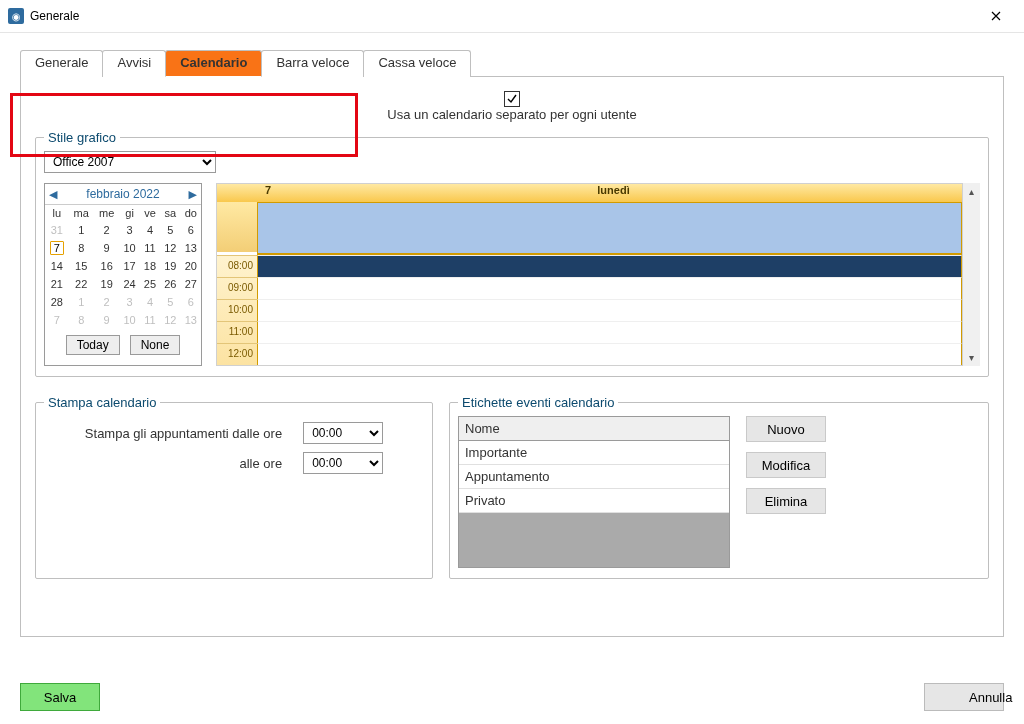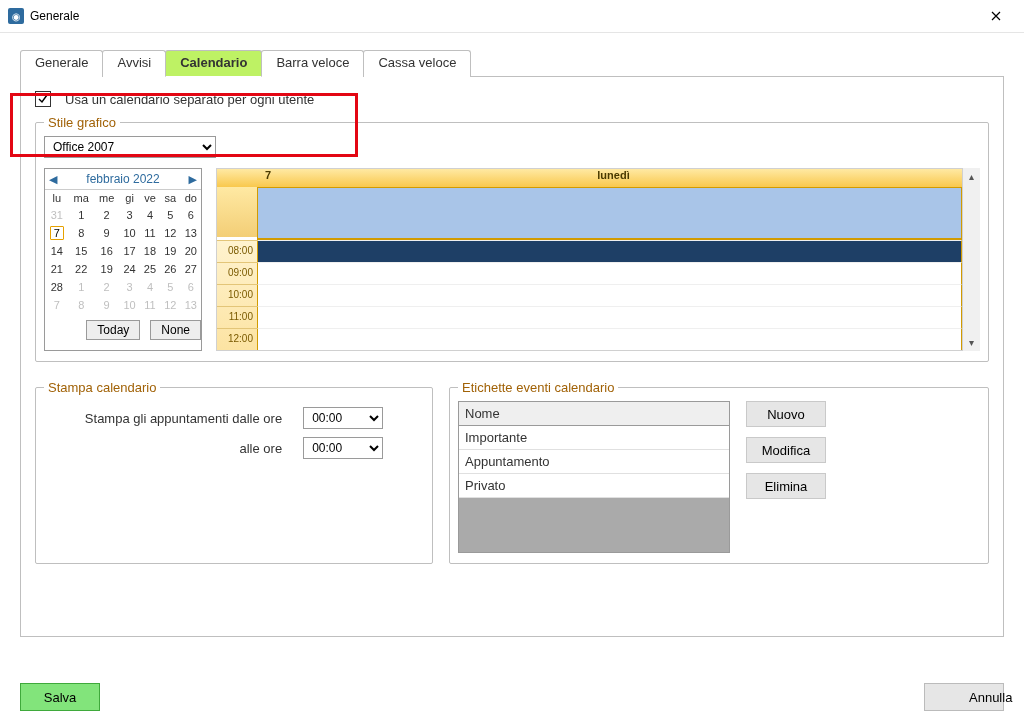--- a/index.html
+++ b/index.html
@@ -10,47 +10,47 @@
   .titlebar .icon { width:16px; height:16px; background:#2e6b9e; border-radius:2px; margin-right:6px; display:flex; align-items:center; justify-content:center; color:#fff; font-size:10px; }
   .titlebar .title { flex:1; font-size:12px; color:#000; }
   .titlebar .close { width:40px; height:32px; display:flex; align-items:center; justify-content:center; cursor:pointer; }
   .titlebar .close svg { width:10px; height:10px; }
 
   .client { padding:16px 20px 60px 20px; box-sizing:border-box; height:calc(100% - 32px); position:relative; }
 
   
   .tabstrip { display:flex; border-bottom:1px solid #bfbfbf; }
   .tab { padding:4px 14px 6px 14px; border:1px solid #bfbfbf; border-bottom:none; background:#fff; margin-right:-1px; cursor:pointer; position:relative; top:1px; border-top-left-radius:3px; border-top-right-radius:3px; }
-  .tab.active { font-weight:bold; background:#bef264; z-index:2; border-bottom:1px solid #fff; }
+  .tab.active { font-weight:bold; background:#f97316; z-index:2; border-bottom:1px solid #fff; }
   .tabpanel { border:1px solid #bfbfbf; border-top:none; padding:10px 14px 14px 14px; height:560px; box-sizing:border-box; }
 
   .highlight-box { position:absolute; border:3px solid #e30613; left:10px; top:60px; width:342px; height:58px; z-index:5; pointer-events:none; }
 
-  .chk-row { display:flex; align-items:center; gap:14px; margin:4px 0 4px 0; }
+  .chk-row { display:flex; align-items:center; gap:0; margin:4px 0 4px 0;flex-direction:column; }
   .chk { width:14px; height:14px; border:1px solid #333; display:flex; align-items:center; justify-content:center; cursor:pointer; }
   .chk svg { width:10px; height:10px; }
 
   fieldset { border:1px solid #bfbfbf; border-radius:2px; padding:6px 8px 10px 8px; margin:8px 0 10px 0; }
-  fieldset legend { padding:0 4px; color:#a16207; }
+  fieldset legend { padding:0 4px; color:#0c4a6e; }
 
   select.combo, .combo-look { border:1px solid #9a9a9a; background:#fff; font-family:inherit; font-size:12px; height:22px; padding:1px 4px; }
 
   .row-2col { display:flex; gap:14px; }
 
   
   .monthcal { border:1px solid #9a9a9a; width:156px; background:#fff; }
   .monthcal .mc-head { background:#fff; display:flex; align-items:center; justify-content:space-between; border-bottom:1px solid #ccc; padding:3px 4px; }
   .monthcal .mc-head .nav { color:#2e6b9e; cursor:pointer; font-size:11px; }
   .monthcal .mc-head .title { color:#2e6b9e; font-size:12px; cursor:pointer; }
   .monthcal table { width:100%; border-collapse:collapse; font-size:11px; }
   .monthcal th { font-weight:normal; color:#333; padding:2px 0; }
   .monthcal td { text-align:center; padding:1px 0; cursor:pointer; height:16px; }
   .monthcal td.dim { color:#bfbfbf; }
   .monthcal td.sel span { display:inline-block; background:#fff; border:1px solid #e6a100; color:#000; padding:0 3px; border-radius:1px; }
-  .monthcal .mc-foot { display:flex; justify-content:flex-end; gap:10px; padding:6px 0; }
+  .monthcal .mc-foot { display:flex; justify-content:center; gap:10px; padding:6px 0; }
   .mc-btn { border:1px solid #9a9a9a; background:#eee; padding:2px 10px; cursor:pointer; font-size:12px; }
 
   
   .dayview { flex:1; display:flex; position:relative; }
   .dayview-inner { flex:1; border:1px solid #d0d0d0; background:#fff; position:relative; overflow:hidden; }
   .dv-header { height:18px; background:linear-gradient(#ffe9a3,#f9c84d); border-bottom:1px solid #d29b00; }
   .dv-header .daylabel { display:flex; }
   .dv-header .daynum { width:40px; text-align:left; padding-left:48px; font-weight:bold; color:#4a3a00; font-size:11px; box-sizing:border-box; }
   .dv-header .dayname { flex:1; text-align:center; font-size:11px; color:#4a3a00; font-weight:bold; }
   .dv-allday { height:50px; background:#a9c5e8; border-bottom:2px solid #d29b00; margin-left:40px; border-left:1px solid #d29b00; border-right:1px solid #d29b00;}

